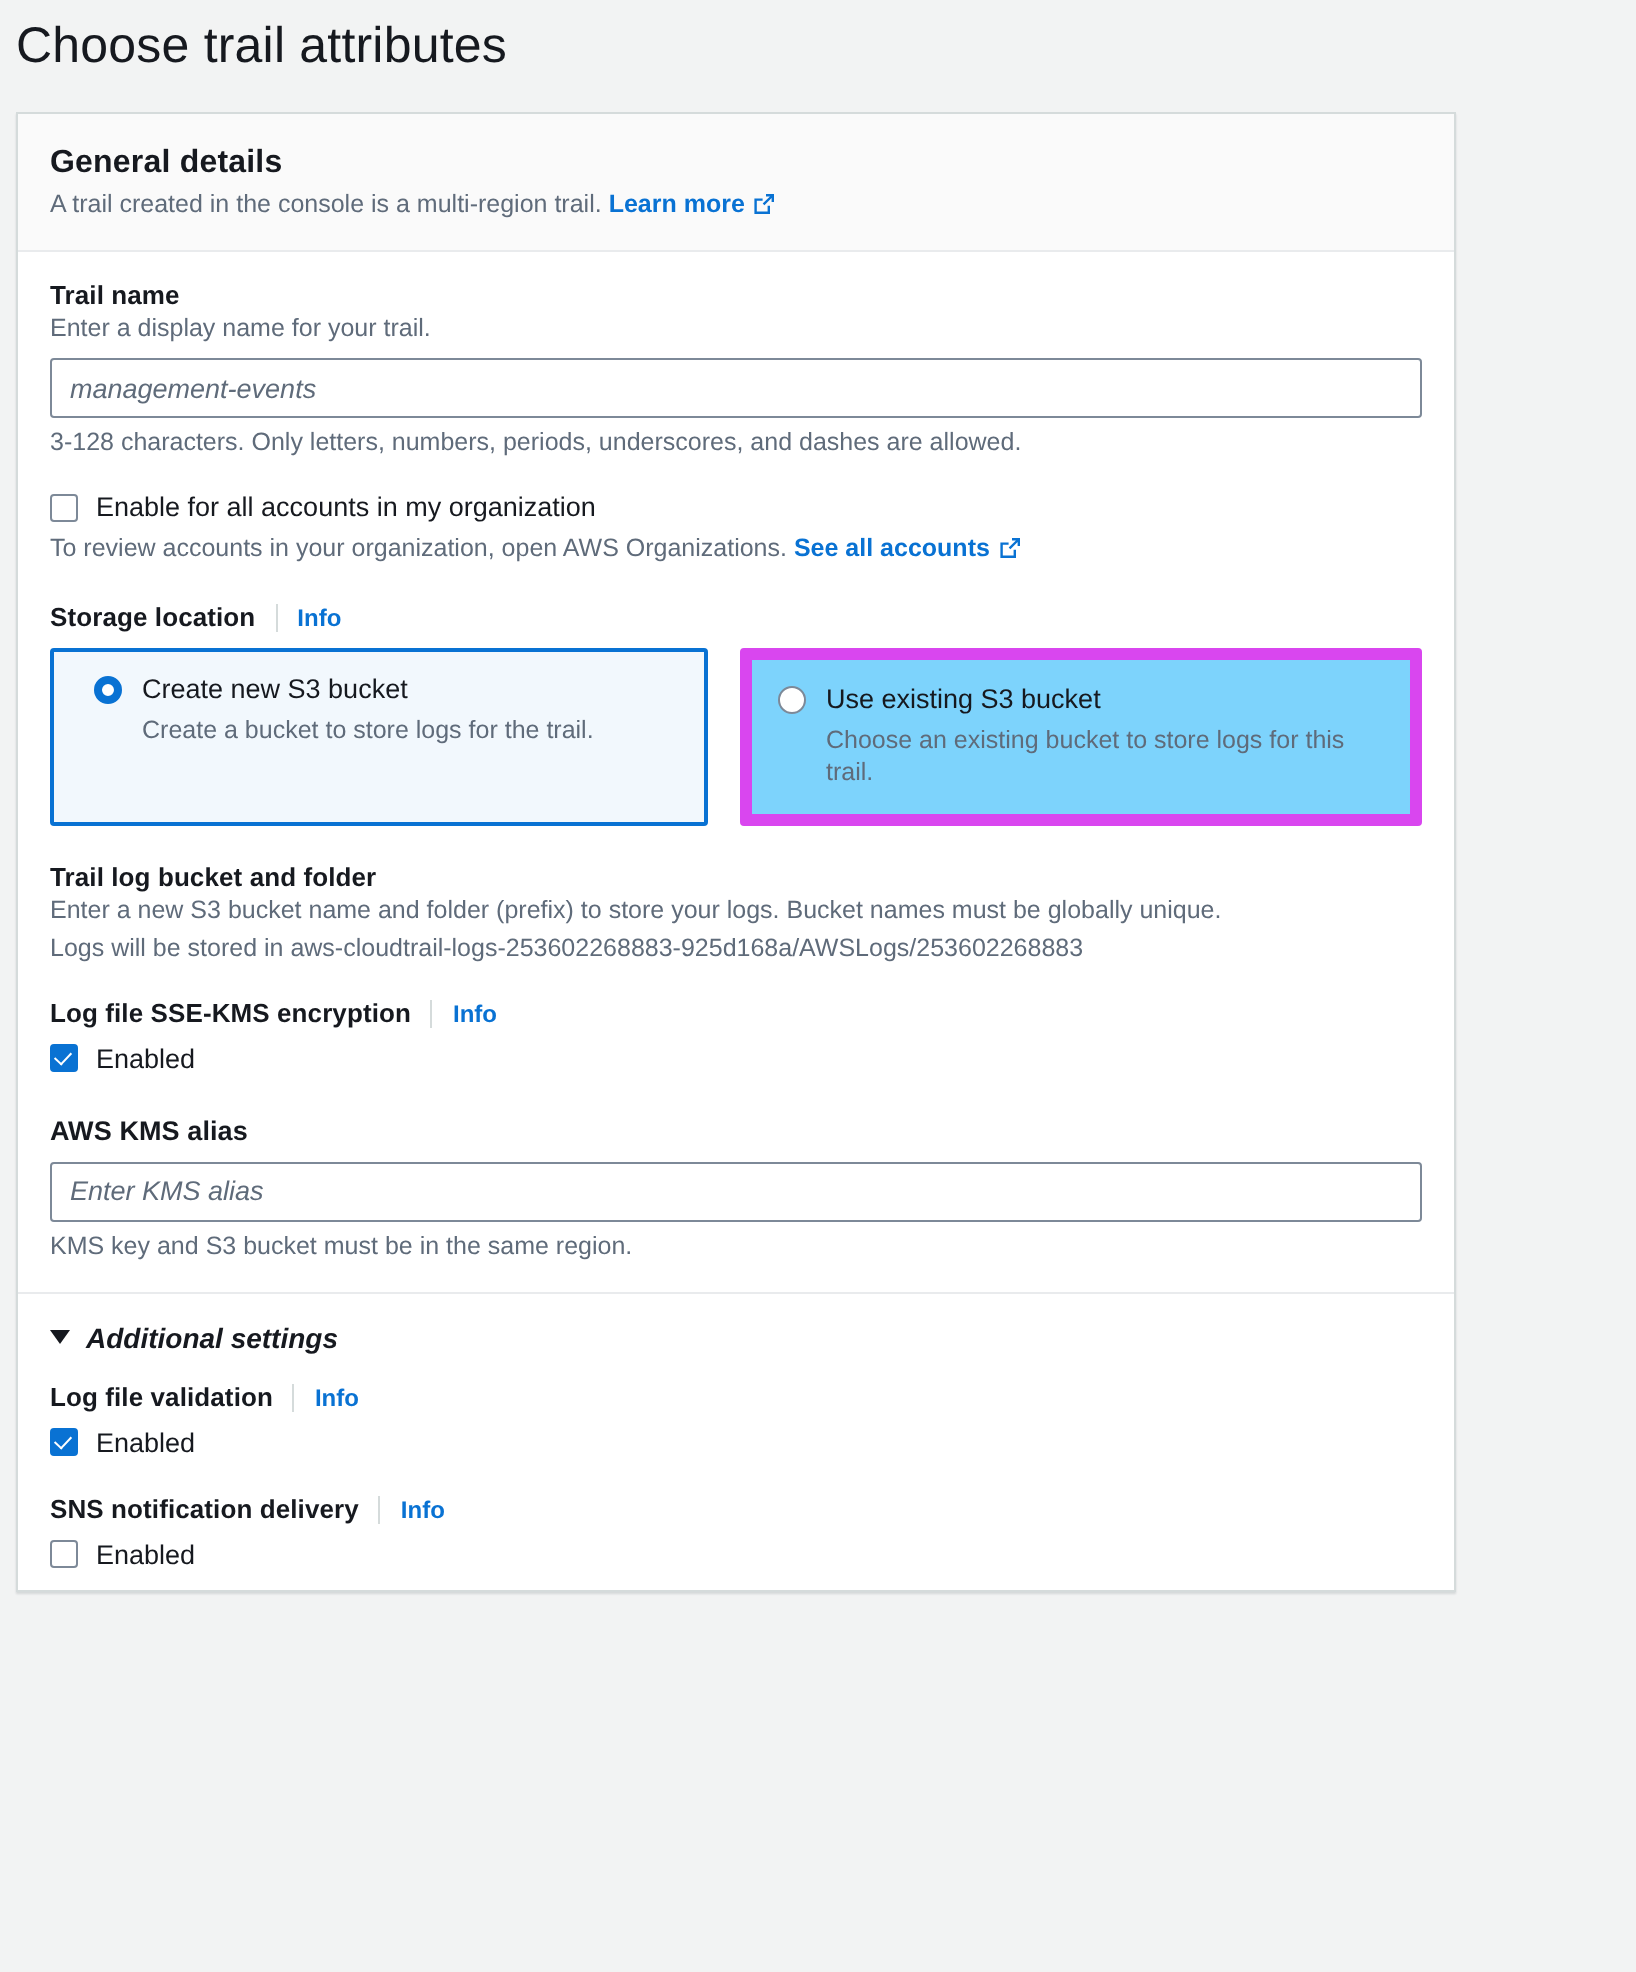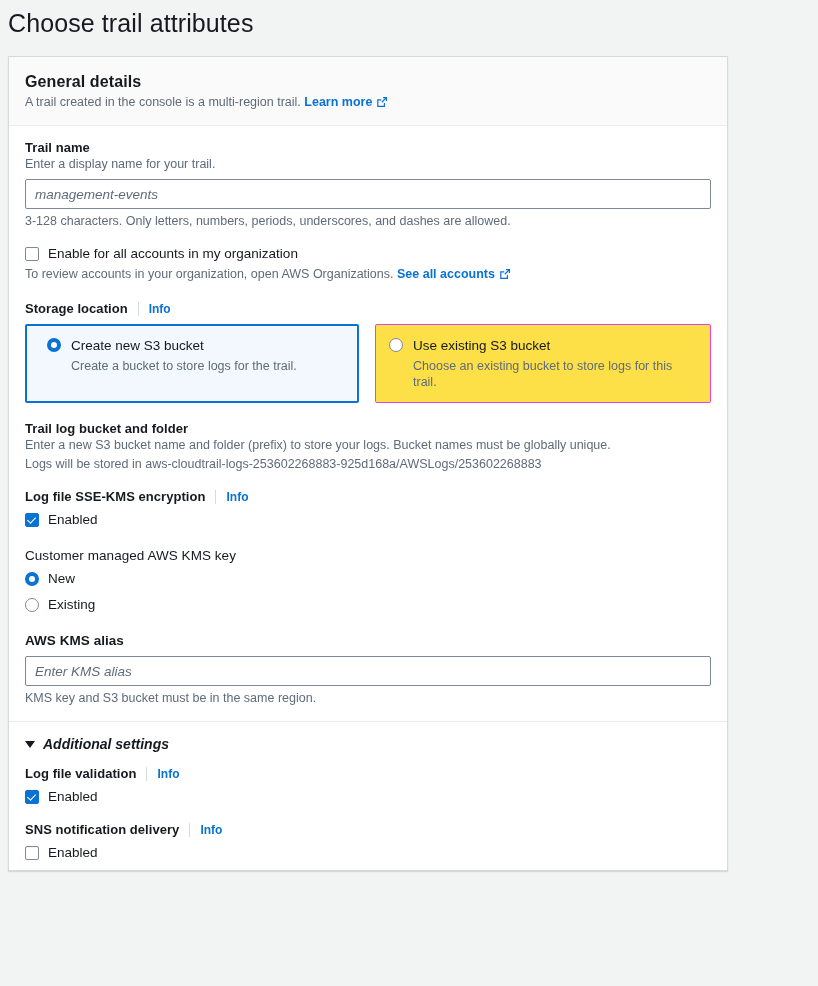--- a/index.html
+++ b/index.html
@@ -195,23 +195,23 @@
 
   
   .tiles {
     display: flex;
     gap: 16px;
     margin-top: 8px;
   }
   .tile {
     flex: 1;
     box-sizing: border-box;
-    border: 1px solid #d946ef;
+    border: 6px solid #d946ef;
     border-radius: 2px;
-    background: #fde047;
+    background: #7dd3fc;
     padding: 11px 23px 12px 13px;
     display: flex;
     gap: 10px;
     cursor: pointer;
   }
   .tile.selected {
     border: 2px solid #0972d3;
     background: #f2f8fd;
     padding: 10px 12px 11px 20px;
   }
@@ -344,31 +344,20 @@
         <span class="field-label">Log file SSE-KMS encryption</span>
         <span class="info-sep"></span>
         <a class="info-link">Info</a>
       </div>
       <div class="check-row mt-8">
         <span class="cbox checked"></span>
         <span class="check-label">Enabled</span>
       </div>
     </div>
 
-    <div class="mt-21">
-      <div class="field-label" style="font-weight:400;font-size:13.5px;">Customer managed AWS KMS key</div>
-      <div class="radio-row mt-8">
-        <span class="rbtn selected"></span>
-        <span class="radio-label">New</span>
-      </div>
-      <div class="radio-row mt-11">
-        <span class="rbtn"></span>
-        <span class="radio-label">Existing</span>
-      </div>
-    </div>
 
     <div class="mt-21">
       <div class="field-label" style="font-weight:700;font-size:13.5px;">AWS KMS alias</div>
       <div class="mt-8">
         <input class="text-input placeholder-shown" type="text" placeholder="Enter KMS alias" style="">
       </div>
       <div class="constraint">KMS key and S3 bucket must be in the same region.</div>
     </div>
 
     <div class="divider"></div>

